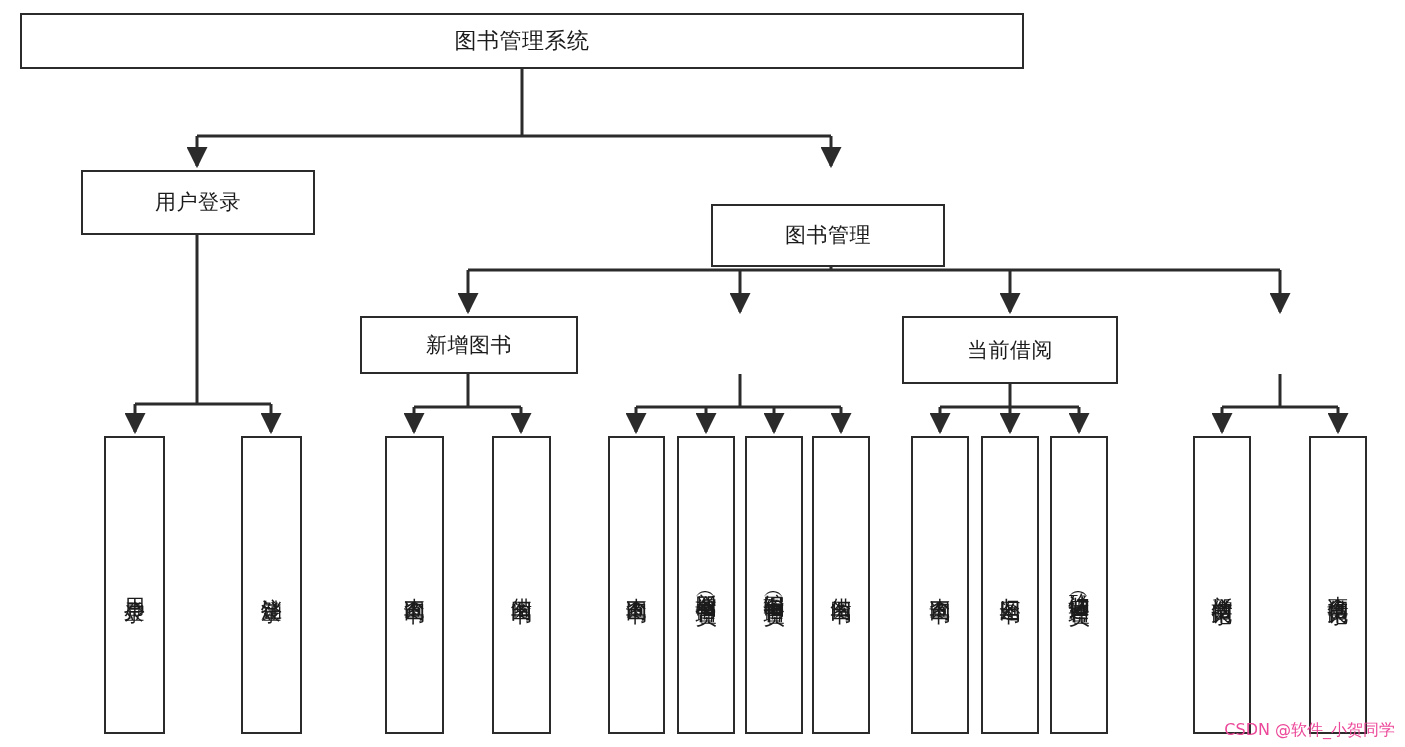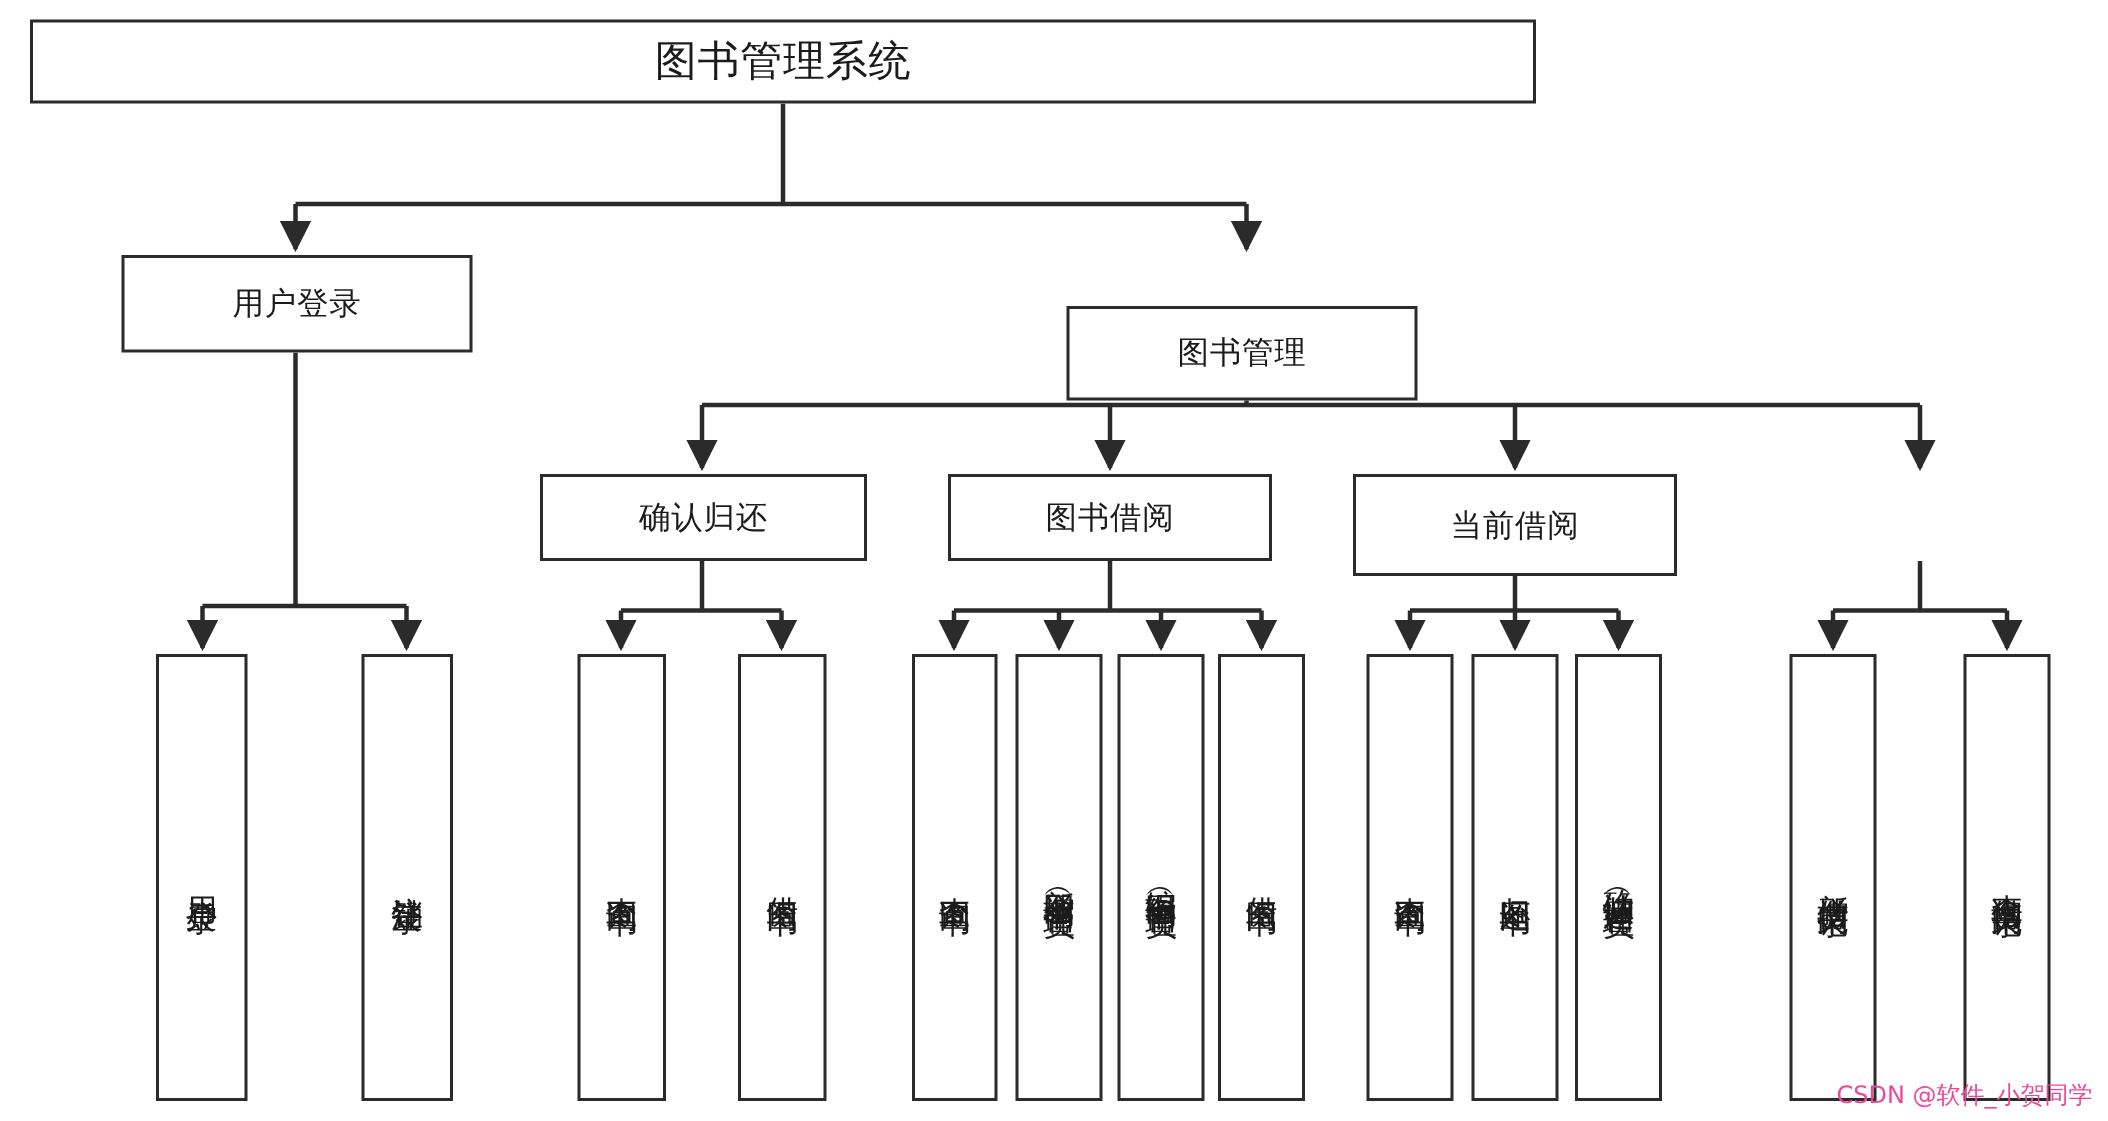--- a/index.html
+++ b/index.html
@@ -41,21 +41,21 @@
     text-align: center;
     line-height: 1.18;
     white-space: nowrap;
   }
   
   .node.horiz .node-label {
     font-size: 21px;
     letter-spacing: 0.5px;
   }
   .node.root .node-label {
-    font-size: 28px;
+    font-size: 22px;
   }
   
   .node.vert {
     align-items: center;
     justify-content: center;
   }
   .node.vert .node-label {
     writing-mode: vertical-rl;
     text-orientation: upright;
     font-size: 21px;
@@ -133,24 +133,21 @@
   </div>
 
   <div class="node horiz" style="left:81px; top:170px; width:234px; height:65px;">
     <span class="node-label">用户登录</span>
   </div>
   <div class="node horiz" style="left:711px; top:170px; width:234px; height:63px;margin-top:34px;">
     <span class="node-label">图书管理</span>
   </div>
 
   <div class="node horiz" style="left:360px; top:316px; width:218px; height:58px;">
-    <span class="node-label">确认归还</span>
-  </div>
-  <div class="node horiz" style="left:632px; top:316px; width:216px; height:58px;">
-    <span class="node-label">图书借阅</span>
+    <span class="node-label">新增图书</span>
   </div>
   <div class="node horiz" style="left:902px; top:316px; width:216px; height:68px;">
     <span class="node-label">当前借阅</span>
   </div>
 
   <div class="node vert" style="left:104px; top:436px; width:61px; height:298px;">
     <span class="node-label">用户登录</span>
   </div>
   <div class="node vert" style="left:241px; top:436px; width:61px; height:298px;">
     <span class="node-label">注销登录</span>

